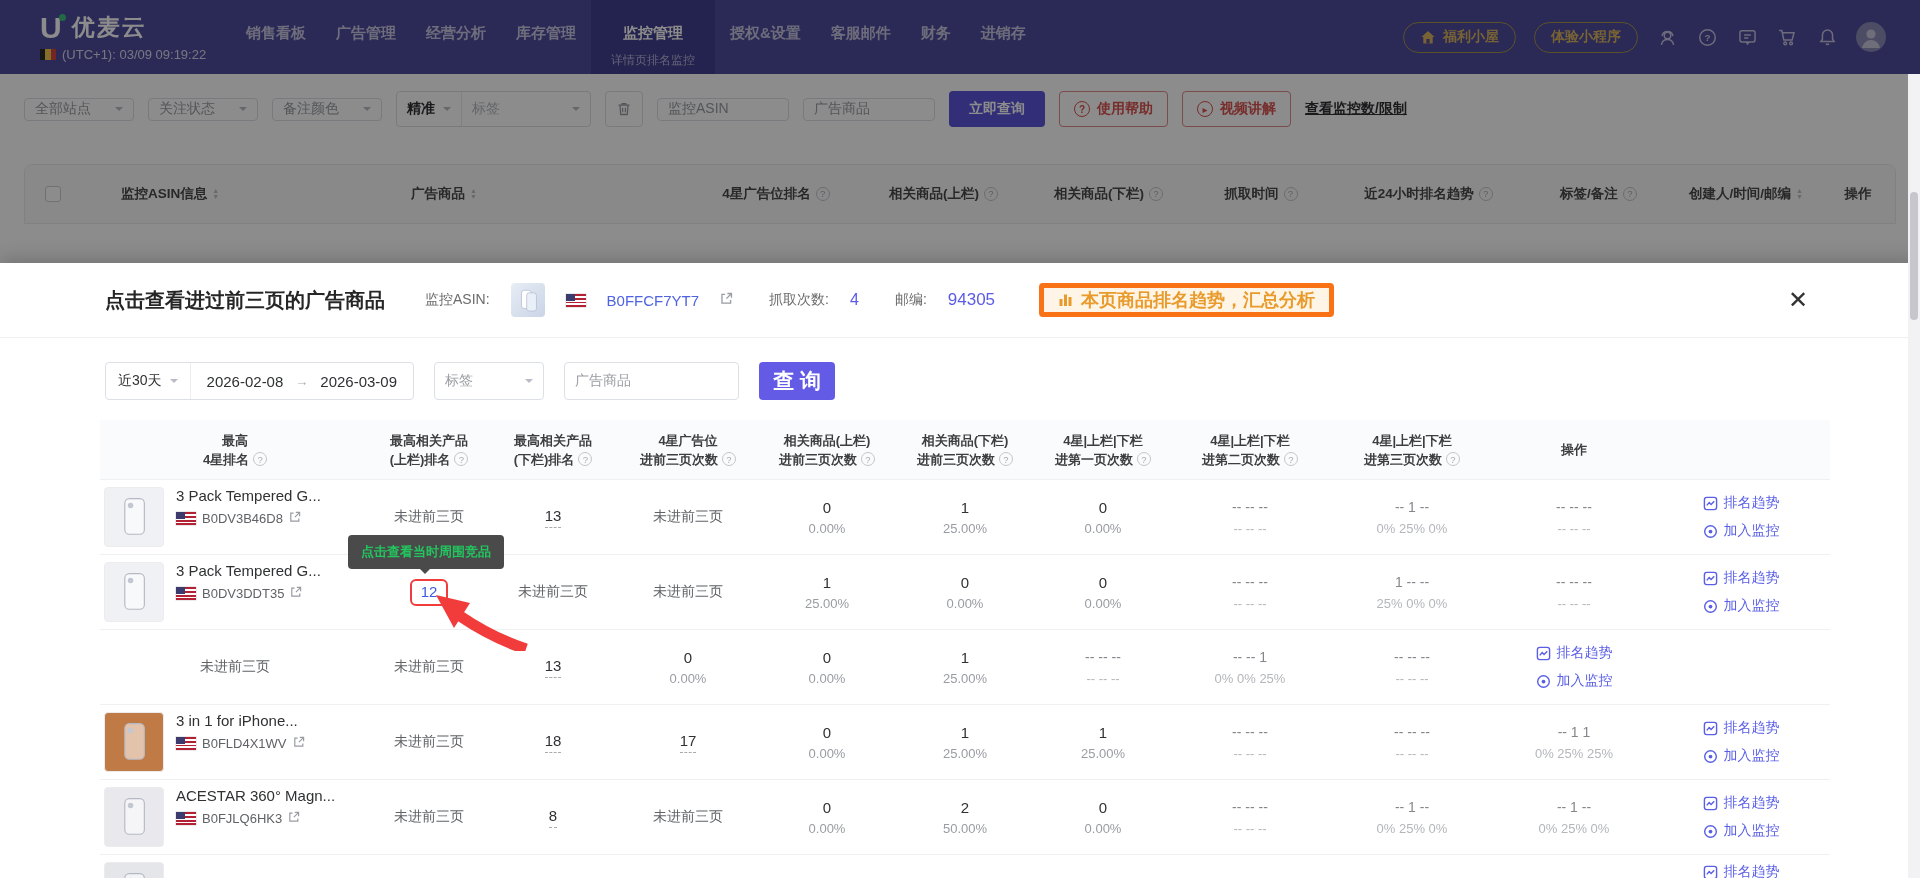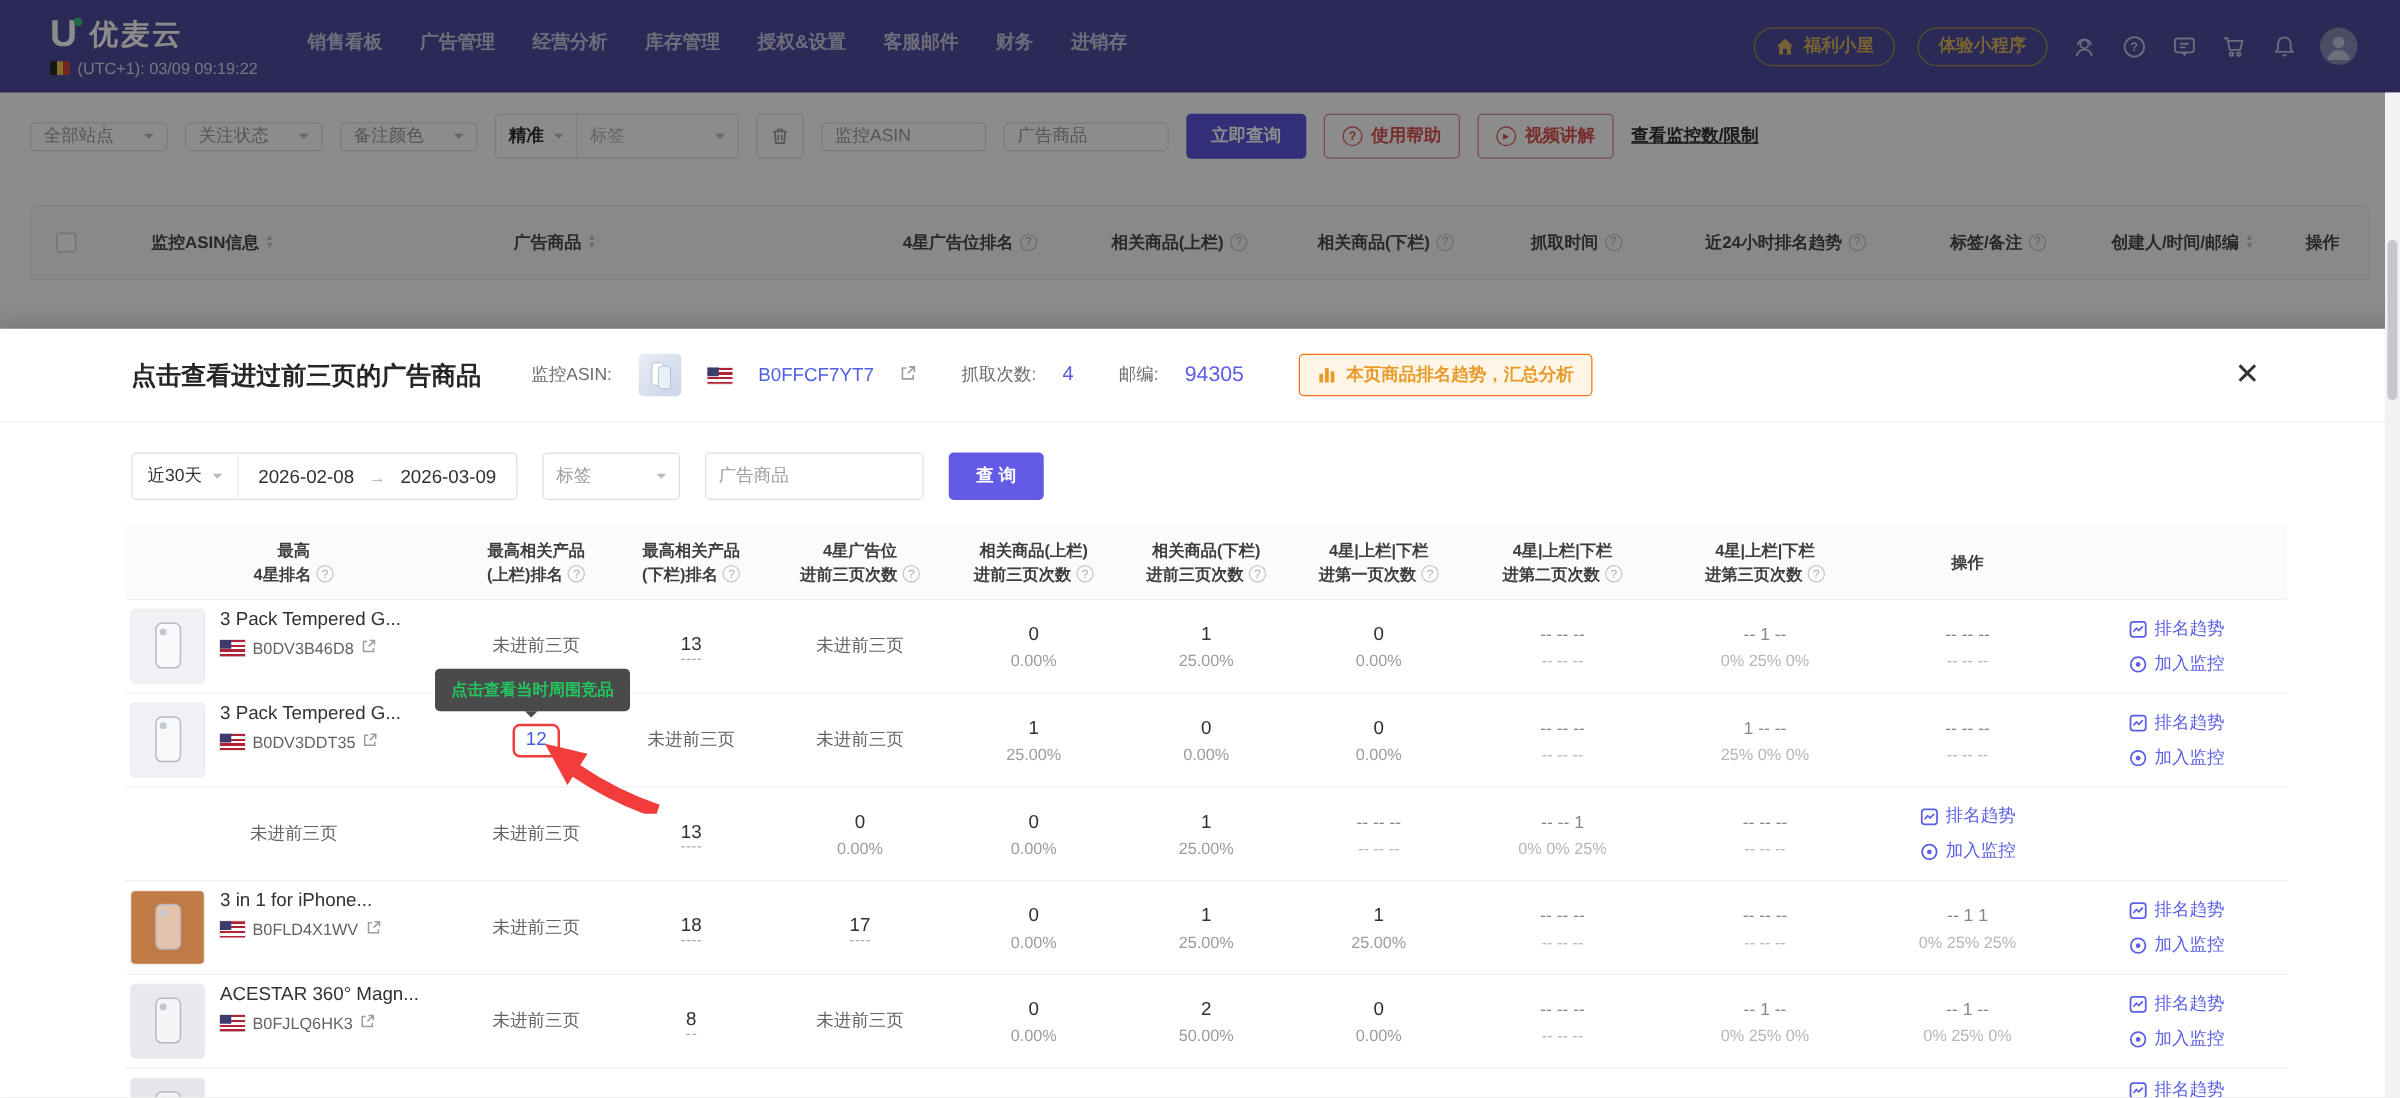--- a/index.html
+++ b/index.html
@@ -62,32 +62,32 @@
   .m-title { font-size:20px; font-weight:800; color:#262626; margin-right:40px; white-space:nowrap; }
   .m-kv { display:flex; align-items:center; gap:21px; font-size:14px; color:#6B6B6B; white-space:nowrap; }
   .m-thumb { width:34px; height:34px; border-radius:4px; background:linear-gradient(135deg,#E8EDF5,#C9D4E6); display:flex; align-items:center; justify-content:center; }
   .usflag { position:relative; width:20px; height:13px; display:inline-block; background:repeating-linear-gradient(180deg,#B22234 0 1.9px,#fff 1.9px 3.8px); box-shadow:0 0 0 .5px #d5d5d5; }
   .usflag::after { content:""; position:absolute; left:0; top:0; width:9px; height:7px; background:#3C3B6E; }
   .asin-link { color:#4F62E0; font-size:15px; cursor:pointer; }
   .ext-ico svg { stroke:#9A9CA3; fill:none; stroke-width:1.2; }
   .v-accent { color:#5B5BE6; font-size:16px; }
   .v-accent.big { font-size:17px; }
   .gap36 { width:36px; }
-  .btn-summary { margin-left:44px; display:flex; align-items:center; gap:8px; background:#FFF5E6; border:1px solid #f97316; color:#E89A2B; font-size:14px; font-weight:700; border-radius:4px; height:34px; padding:0 14px; cursor:pointer; white-space:nowrap; }
+  .btn-summary { margin-left:44px; display:flex; align-items:center; gap:8px; background:#FFF5E6; border:5px solid #f97316; color:#E89A2B; font-size:18px; font-weight:700; border-radius:4px; height:34px; padding:0 14px; cursor:pointer; white-space:nowrap; }
   .m-close { position:absolute; right:112px; top:26px; font-size:24px; color:#333; line-height:22px; cursor:pointer; }
   .m-divider { height:1px; background:#F0F0F0; }
 
   .m-filters { display:flex; align-items:center; gap:20px; padding:24px 0 20px 105px; }
   .range-ctrl { display:flex; align-items:center; height:38px; border:1px solid #DCDFE6; border-radius:4px; }
   .range-ctrl .rsel { display:flex; align-items:center; gap:8px; padding:0 12px; font-size:14px; color:#303133; border-right:1px solid #EDEDEF; height:100%; cursor:pointer; }
   .range-ctrl .dates { display:flex; align-items:center; gap:12px; padding:0 16px; font-size:15px; color:#303133; }
   .d-arrow { color:#A8ABB2; font-size:13px; }
   .m-sel { width:130px; height:38px; }
   .m-inp { width:175px; height:38px; }
-  .btn-query { height:38px; width:76px; background:#635BE6; color:#fff; border-radius:4px; font-size:14px; font-weight:700; display:flex; align-items:center; justify-content:center; cursor:pointer; }
+  .btn-query { height:38px; width:76px; background:#635BE6; color:#fff; border-radius:4px; font-size:21px; font-weight:700; display:flex; align-items:center; justify-content:center; cursor:pointer; }
 
   
   .mgrid { display:grid; grid-template-columns:270px 118px 130px 140px 138px 138px 138px 156px 168px 156px minmax(0,1fr); margin:0 90px 0 100px; }
   .m-head { background:#FAFBFC; min-height:60px; align-items:center; border-bottom:1px solid #F0F0F0; }
   .h-cell { text-align:center; font-size:13px; font-weight:700; color:#3E3E40; line-height:19px; padding:8px 4px; display:flex; flex-direction:column; align-items:center; justify-content:center; }
   .h-cell.first { align-items:flex-start; padding-left:6px; }
   .h-line { display:flex; align-items:center; gap:4px; white-space:nowrap; }
   .m-row { height:75px; align-items:center; border-bottom:1px solid #F0F0F0; }
   .c { text-align:center; font-size:14px; color:#606266; padding:0 4px; }
   .c.prod { display:flex; align-items:flex-start; gap:12px; text-align:left; padding-left:4px; }
@@ -128,20 +128,24 @@
         <div class="tz-row">
           <span class="flag-be"></span>
           <span>(UTC+1): 03/09 09:19:22</span>
         </div>
       </div>
       <div class="nav-menu" id="nav-menu">
           <div class="nav-item"><span>销售看板</span></div>
           <div class="nav-item"><span>广告管理</span></div>
           <div class="nav-item"><span>经营分析</span></div>
           <div class="nav-item"><span>库存管理</span></div>
+          <div class="nav-item active">
+            <span>监控管理</span>
+            <span class="nav-sub">详情页排名监控</span>
+          </div>
           <div class="nav-item"><span>授权&amp;设置</span></div>
           <div class="nav-item"><span>客服邮件</span></div>
           <div class="nav-item"><span>财务</span></div>
           <div class="nav-item"><span>进销存</span></div>
         </div>
       <div class="nav-right">
         <div class="pill">
           <svg width="16" height="15" viewBox="0 0 16 15">
               <path d="M8 1 1.5 7h1.8v6.5h9.4V7h1.8z" fill="#D9B55F"></path>
               <rect x="6.4" y="9" width="3.2" height="4.5" fill="#4F4B9D"></rect>

